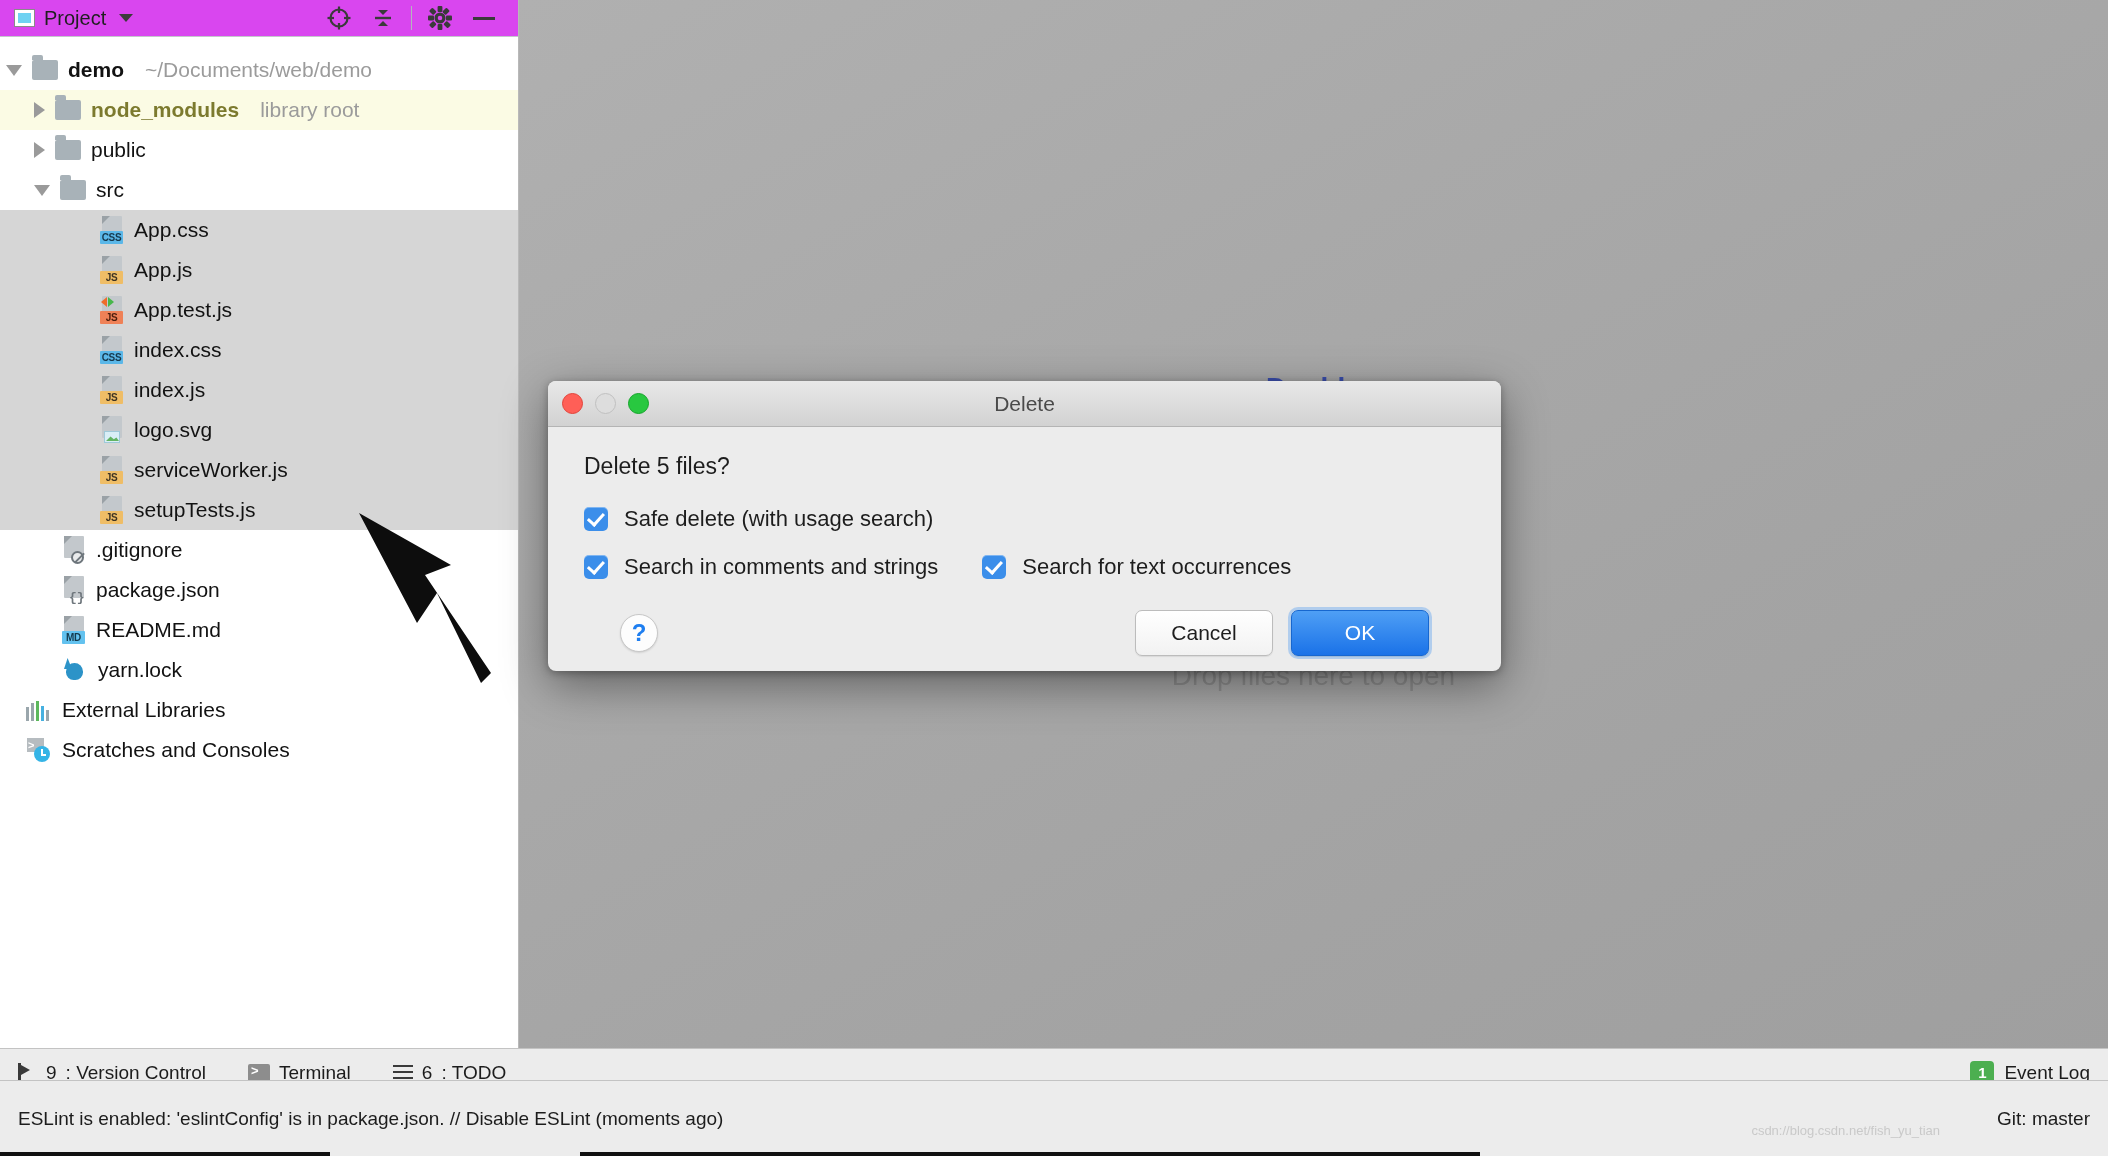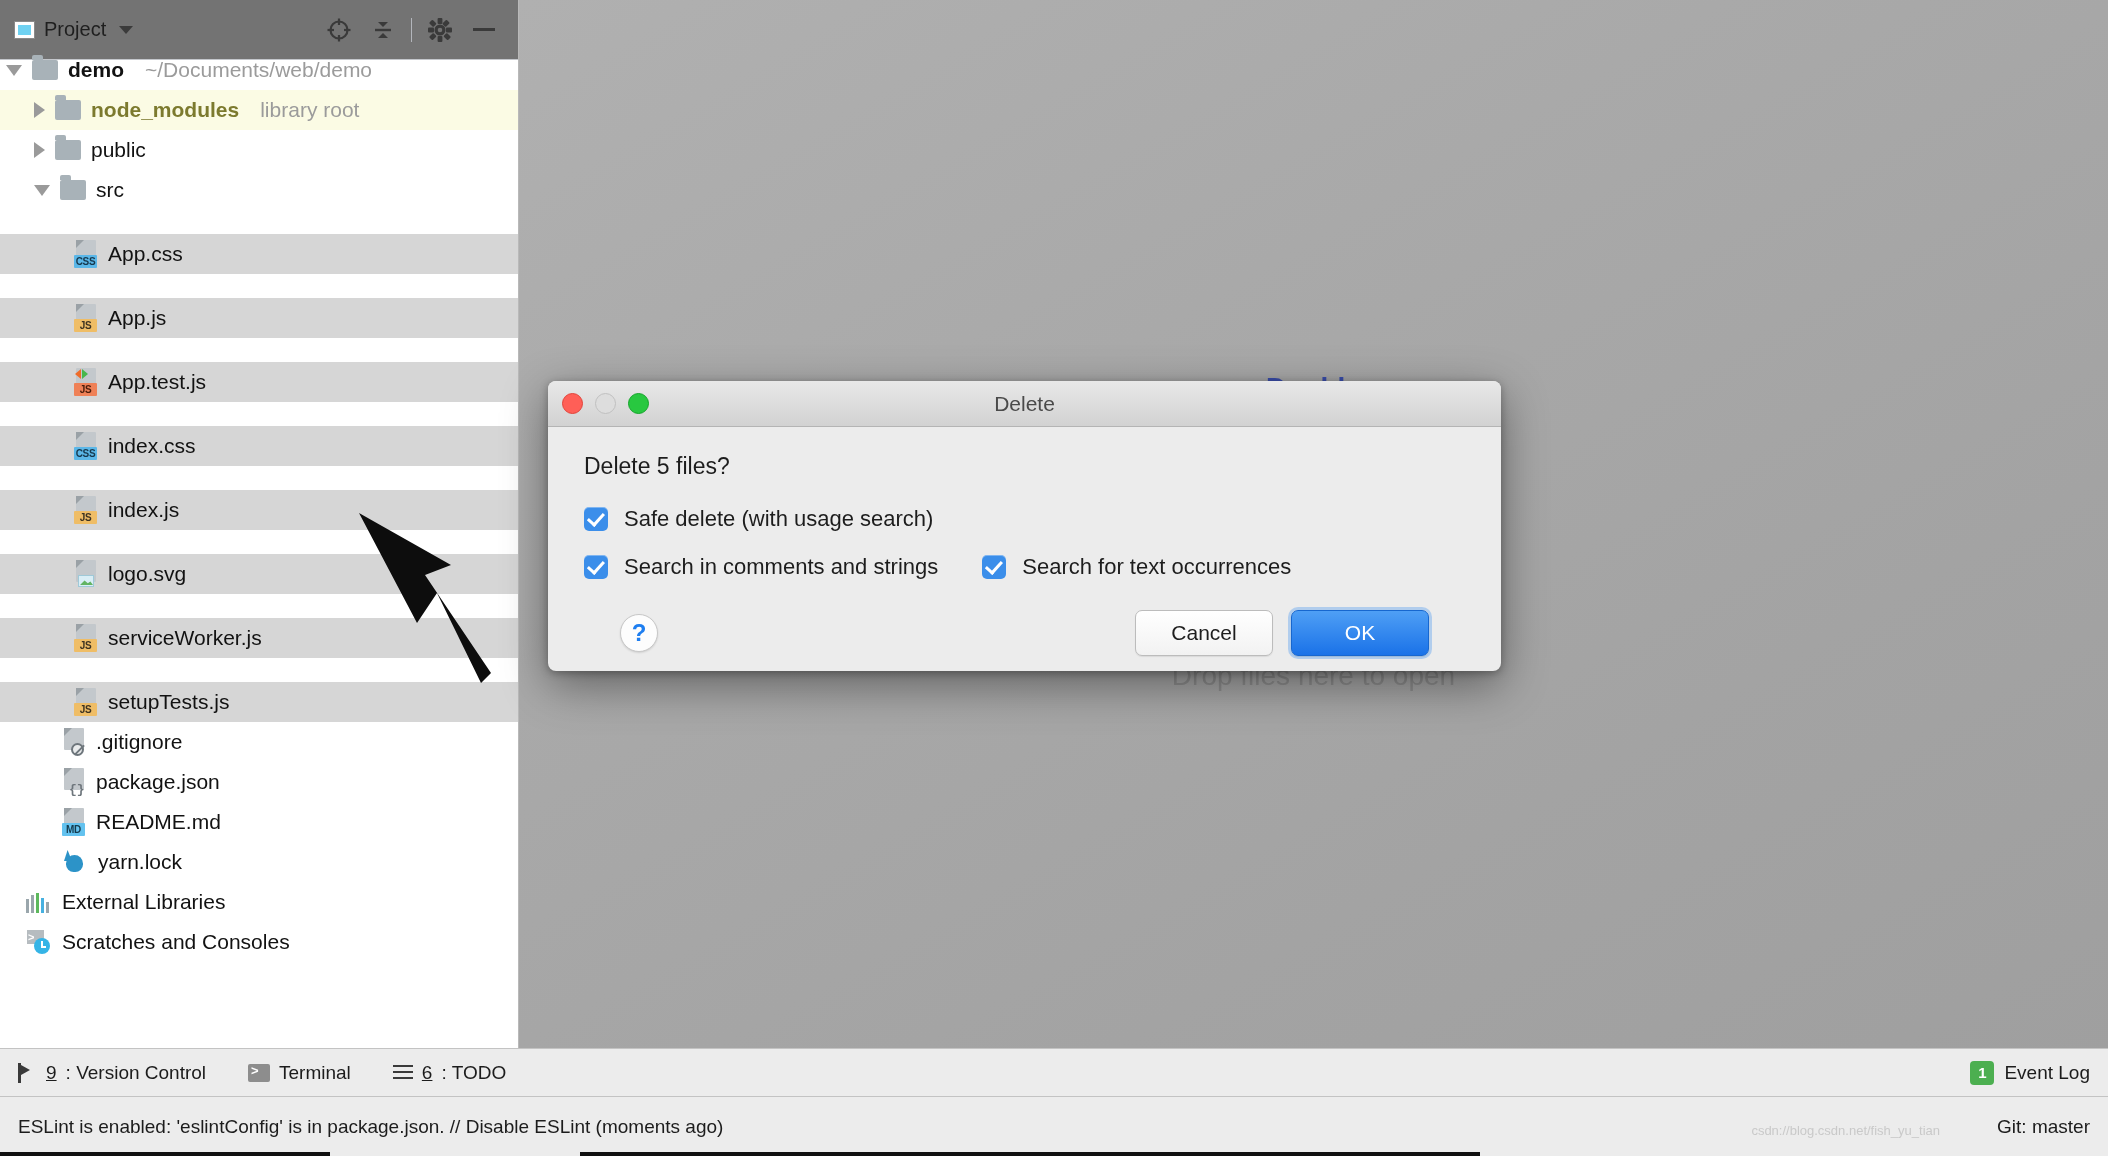--- a/index.html
+++ b/index.html
@@ -24,21 +24,21 @@
   .hint1 { top: 372px; }
   .hint2 { top: 660px; }
   .hint-key { color:#3b4fae; font-weight:bold; }
 
   
   .project-panel {
     position: absolute; left:0; top:0; width:519px; height:1068px;
     background:#ffffff; border-right:1px solid #b9b9b9;
   }
   .panel-header {
-    position:relative; height:60px; background:#737373;
+    position:relative; height:37px; background:#d946ef;
     border-bottom:1px solid #c4c7cc; display:flex; align-items:center;
   }
   .panel-title-box { display:flex; align-items:center; gap:9px; padding-left:14px; }
   .panel-icon {
     width:21px; height:18px; background:#ffffff; border:1.6px solid #8a8a8a;
     display:flex; align-items:center; justify-content:center;
   }
   .panel-icon i { display:block; width:13px; height:10px; background:#6fd2f2; }
   .panel-title { font-size:20px; color:#1f1f1f; }
   .caret-down {
@@ -140,21 +140,21 @@
   .scratchicon .sq{ position:absolute;left:1px;top:0;width:17px;height:14px;background:#b6bcc0;
     clip-path: polygon(0 0,100% 0,100% 100%,0 100%); }
   .scratchicon .gt{ position:absolute;left:2px;top:2px;color:#ffffff;font-size:11px;line-height:11px;font-weight:bold;}
   .scratchicon .clk{ position:absolute;left:8px;bottom:0;width:16px;height:16px;border-radius:50%;
     background:#35b4e6; }
   .scratchicon .clk::after{ content:"";position:absolute;left:7px;top:3px;width:2px;height:6px;background:#ffffff; }
   .scratchicon .clk::before{ content:"";position:absolute;left:7px;top:8px;width:5px;height:2px;background:#ffffff; }
 
   .ind0 { padding-left:6px; }
   .ind1 { padding-left:34px; }
-  .ind2 { padding-left:74px;margin-top:24px; }
+  .ind2 { padding-left:100px; }
   .ind1b { padding-left:62px; }
   .gapi { gap:10px; }
 
   
   .big-arrow { position:absolute; left:355px; top:505px; width:140px; height:190px; }
 
   
   .dialog {
     position:absolute; left:548px; top:381px; width:953px; height:290px;
     background:#ececec; border-radius:8px;
@@ -225,21 +225,21 @@
   .icon-term { width:22px;height:18px;background:#8d8d8d;position:relative;border-radius:2px; }
   .icon-term::after{content:">";position:absolute;left:3px;top:-1px;color:#fff;font-size:13px;font-weight:bold;}
   .icon-todo { width:20px;height:16px;position:relative; }
   .icon-todo span{position:absolute;left:0;width:20px;height:2.5px;background:#3a3a3a;}
   .event-log { margin-left:auto; display:flex;align-items:center;gap:10px; }
   .badge-1 {
     width:24px;height:24px;border-radius:4px;background:#4caf50;color:#fff;
     font-size:15px;display:flex;align-items:center;justify-content:center;font-weight:bold;
   }
   .statusbar {
-    position:absolute; left:0; bottom:0; width:2108px; height:60px;
+    position:absolute; left:0; bottom:0; width:2108px; height:76px;
     background:#ececec; border-top:1px solid #c3c3c3;
     display:flex; align-items:center; padding:0 18px; font-size:19px; color:#1c1c1c;
   }
   .git-label { margin-left:auto; font-size:19px; color:#1c1c1c; }
   .wm {
     position:absolute; right:168px; bottom:18px; font-size:13px; color:#c9c9c9;
   }
   .hsplit {
     position:absolute; left:519px; bottom:58px; width:1589px; height:2px; background:#c3c3c3;
   }

